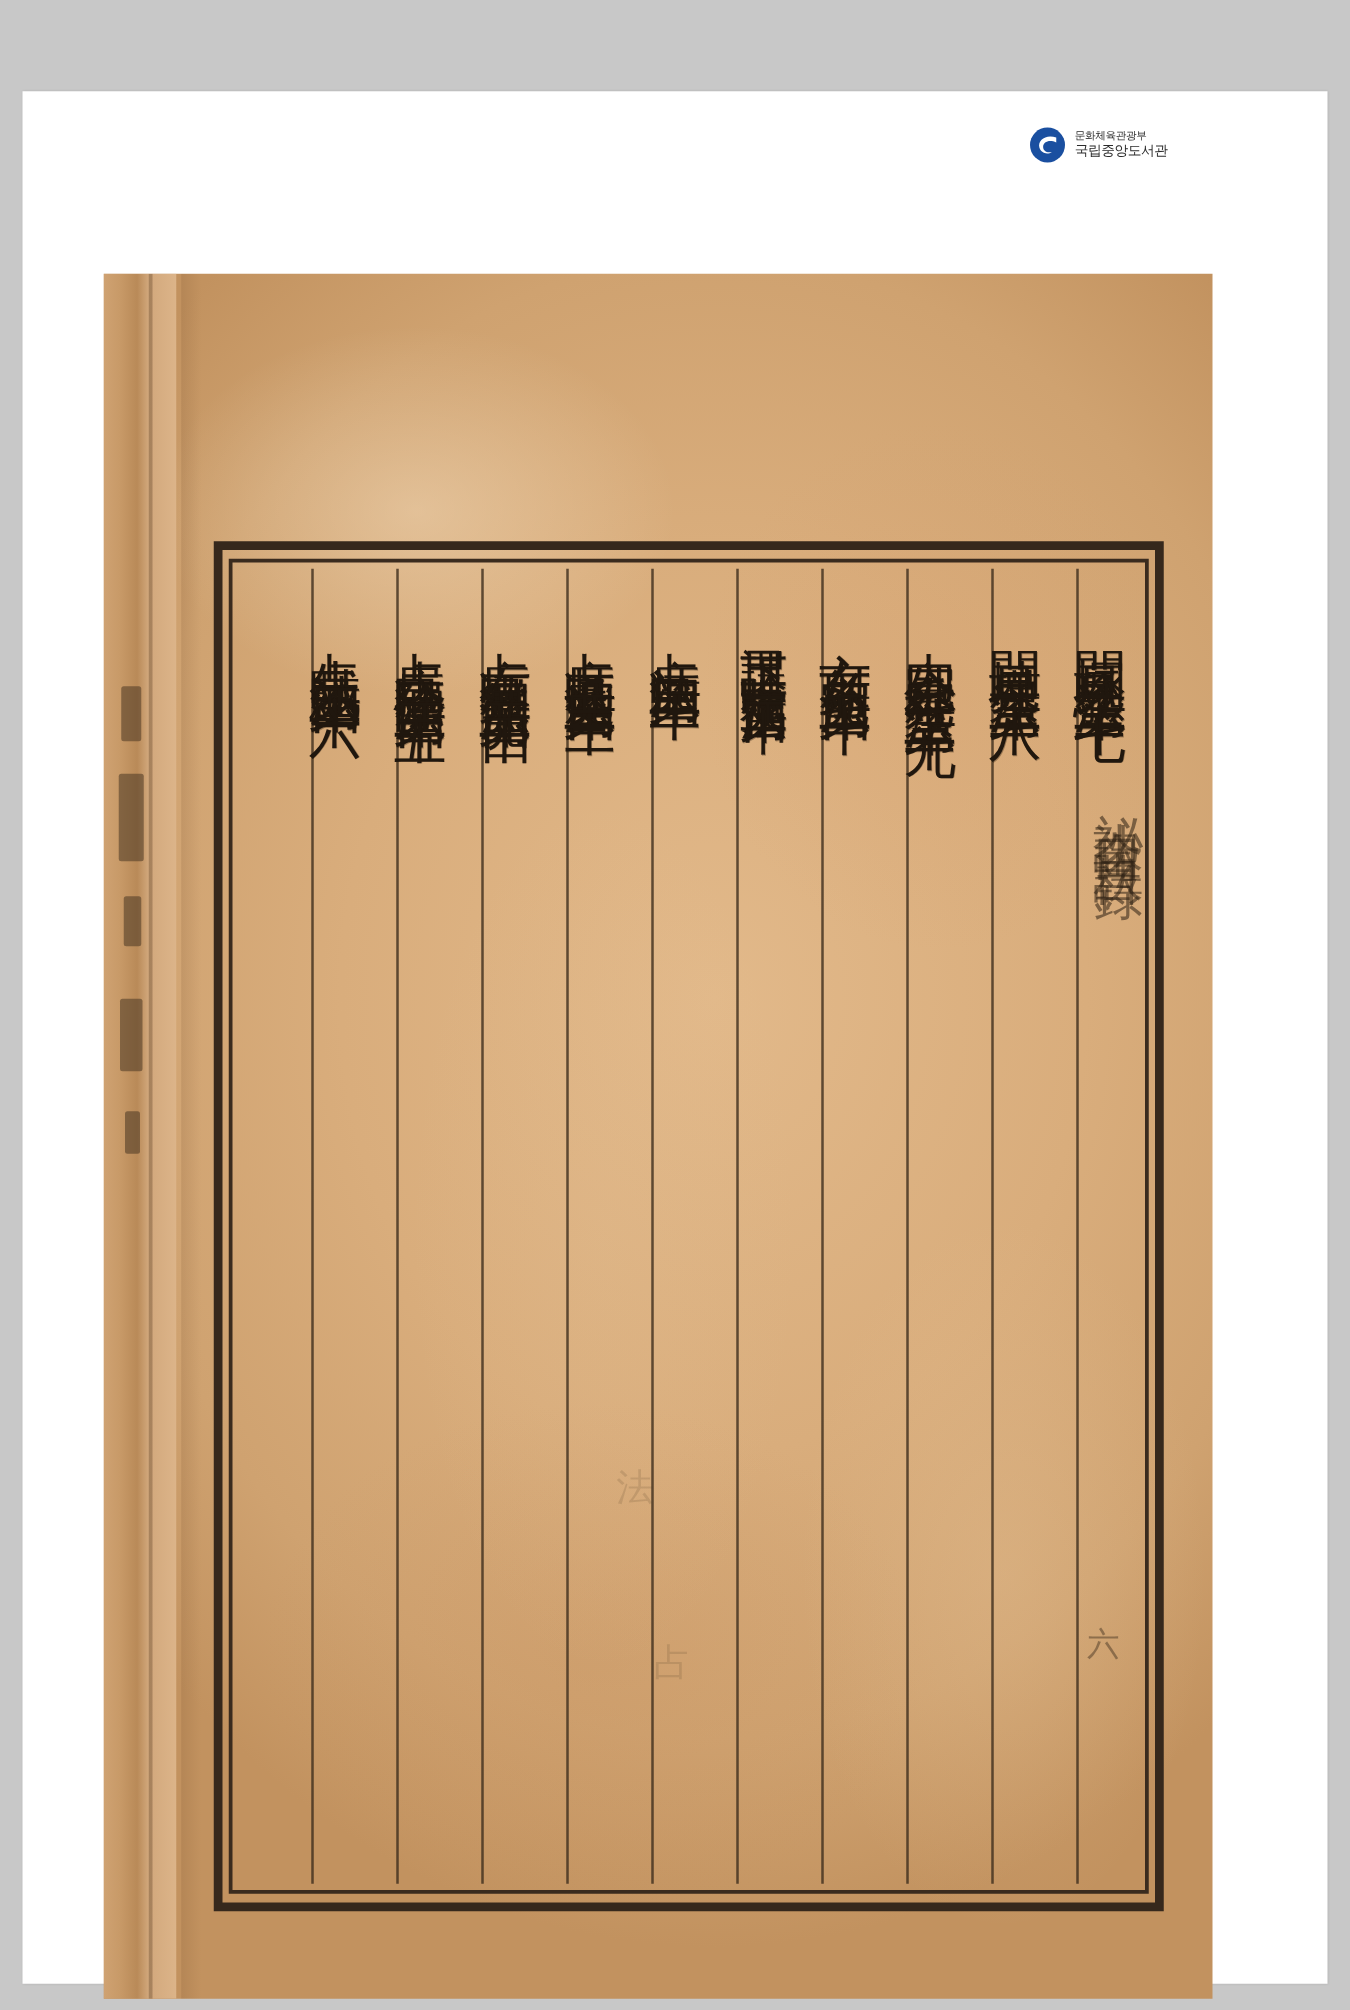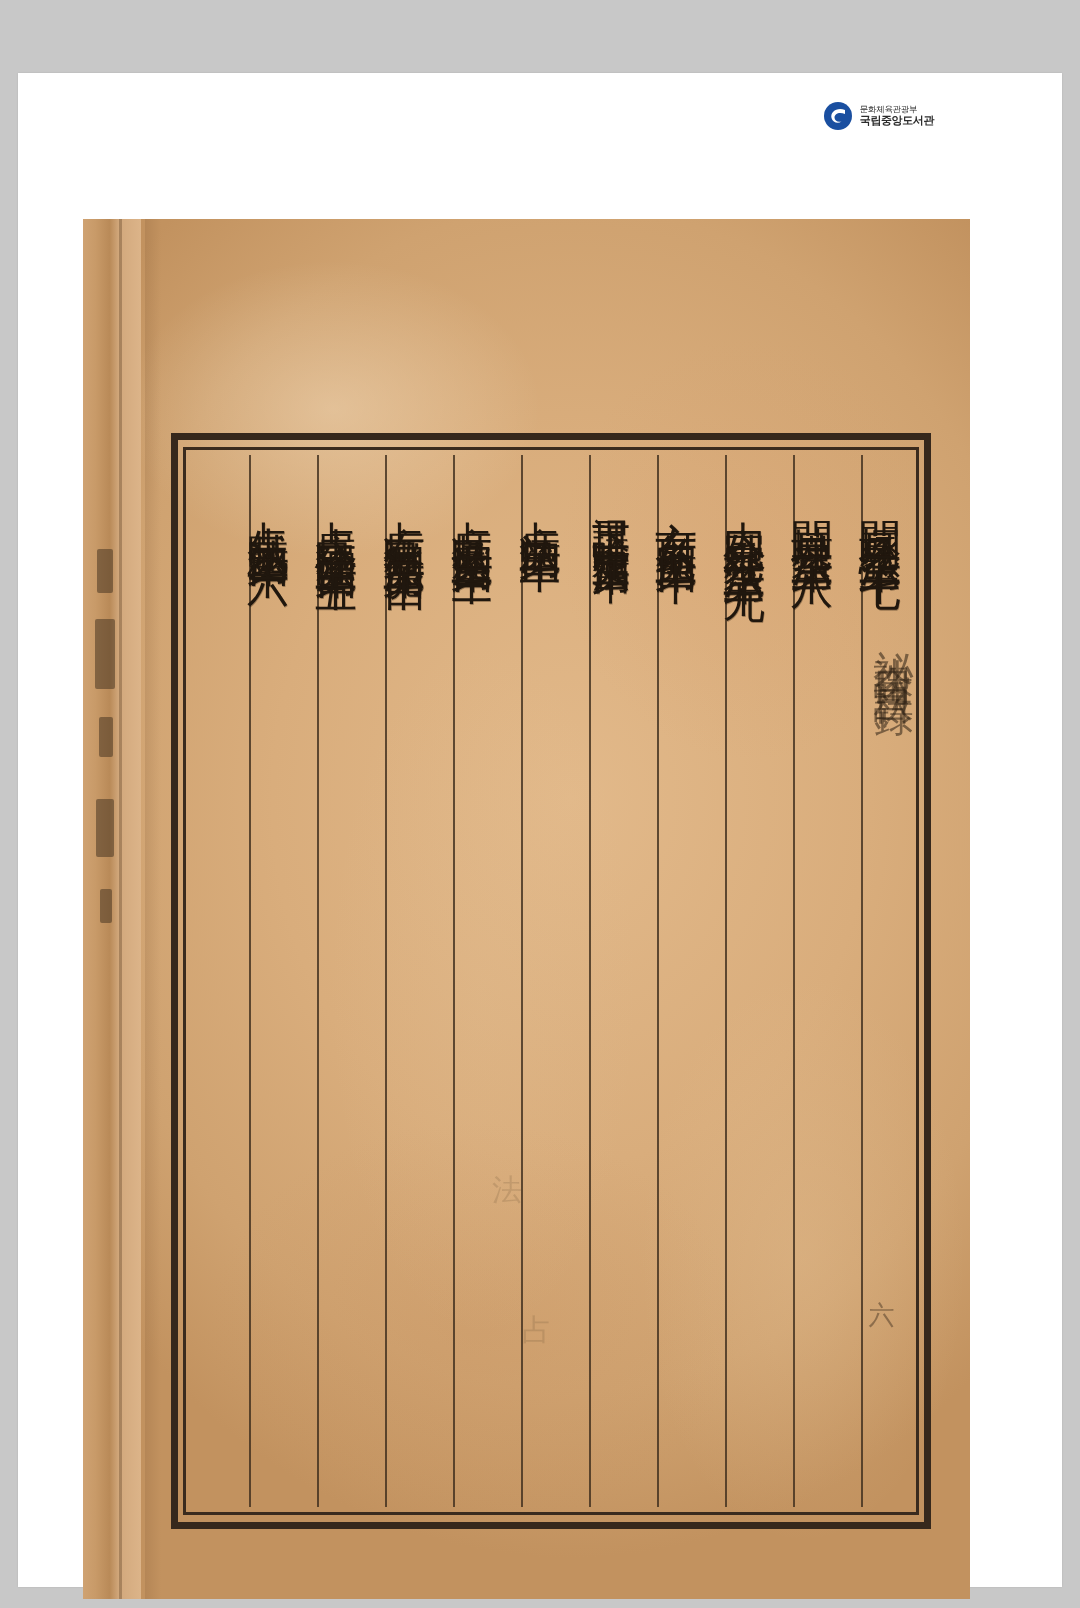--- a/index.html
+++ b/index.html
@@ -52,21 +52,21 @@
     line-height: 1.25;
     color: #2b2b2b;
   }
   .logo-text .l1 {
     font-size: 8.5px;
     letter-spacing: -0.3px;
     white-space: nowrap;
   }
   .logo-text .l2 {
     font-size: 11px;
-    font-weight: bold;
+    font-weight: normal;
     letter-spacing: -0.4px;
     white-space: nowrap;
   }
 
   
   .scan {
     position: absolute;
     left: 65px;
     top: 146px;
     width: 887px;

